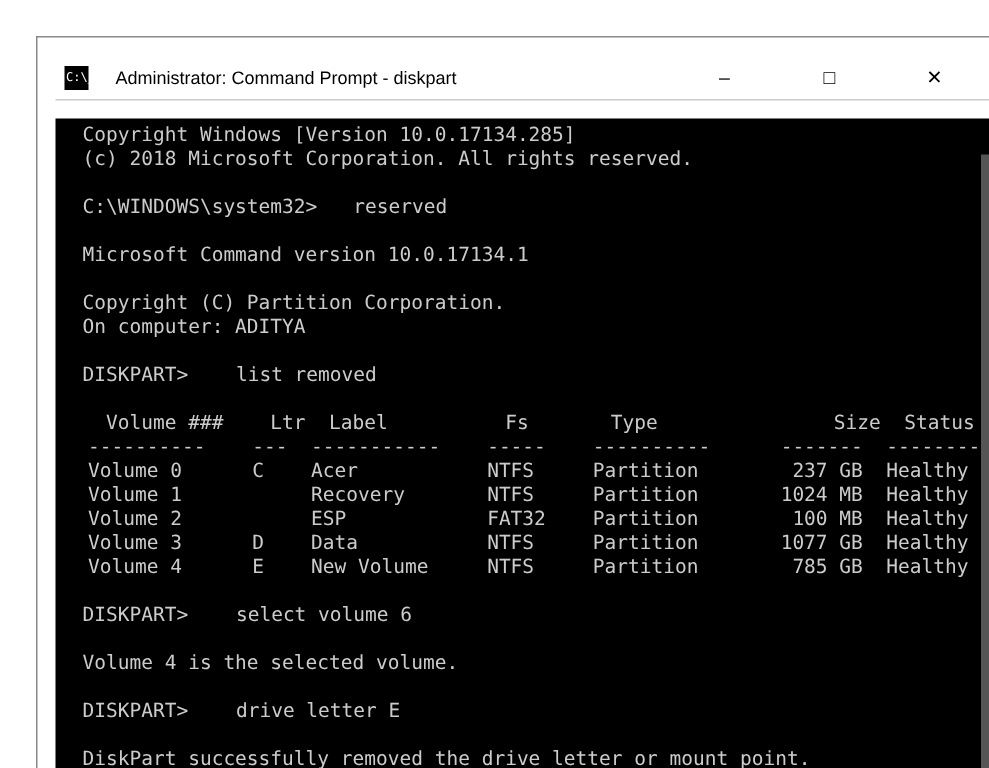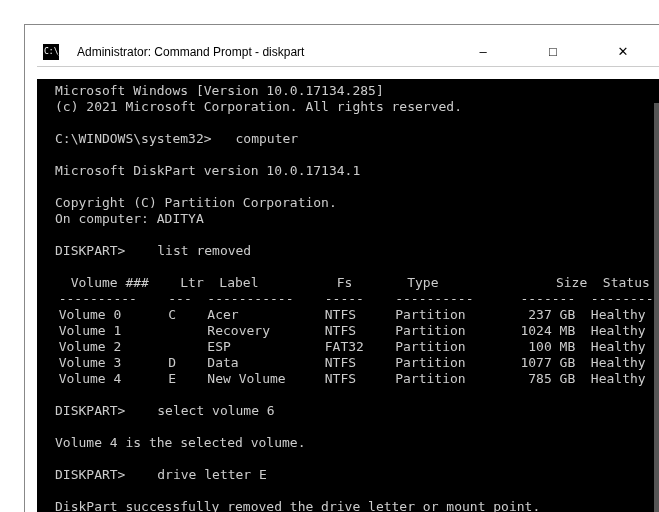--- a/index.html
+++ b/index.html
@@ -69,26 +69,26 @@
 <div class="titlebar">
   <span class="icon"></span>
   <span class="title">Administrator: Command Prompt - diskpart</span>
   <div class="controls">
     <div class="ctrl">–</div>
     <div class="ctrl">□</div>
     <div class="ctrl close">✕</div>
   </div>
 </div>
 
-<div class="terminal"><span>Microsoft Windows [Version 10.0.17134.285]</span>
-<span>(c) 2021 Microsoft Corporation. All rights reserved.</span>
+<div class="terminal"><span>Copyright Windows [Version 10.0.17134.285]</span>
+<span>(c) 2018 Microsoft Corporation. All rights reserved.</span>
 
-<span>C:\WINDOWS\system32&gt;</span><span>computer</span>
+<span>C:\WINDOWS\system32&gt;</span><span>reserved</span>
 
-<span>Microsoft DiskPart version 10.0.17134.1</span>
+<span>Microsoft Command version 10.0.17134.1</span>
 
 <span>Copyright (C) Partition Corporation.</span>
 <span>On computer: ADITYA</span>
 
 <span>DISKPART&gt; </span><span>list removed</span>
 
 <span id="table-area">  Volume ###    Ltr  Label          Fs       Type               Size  Status       Info    
   ----------    ---  -----------    -----    ----------      -------  ---------    --------
   Volume 0      C    Acer           NTFS     Partition        237 GB  Healthy      Boot    
   Volume 1           Recovery       NTFS     Partition       1024 MB  Healthy              

